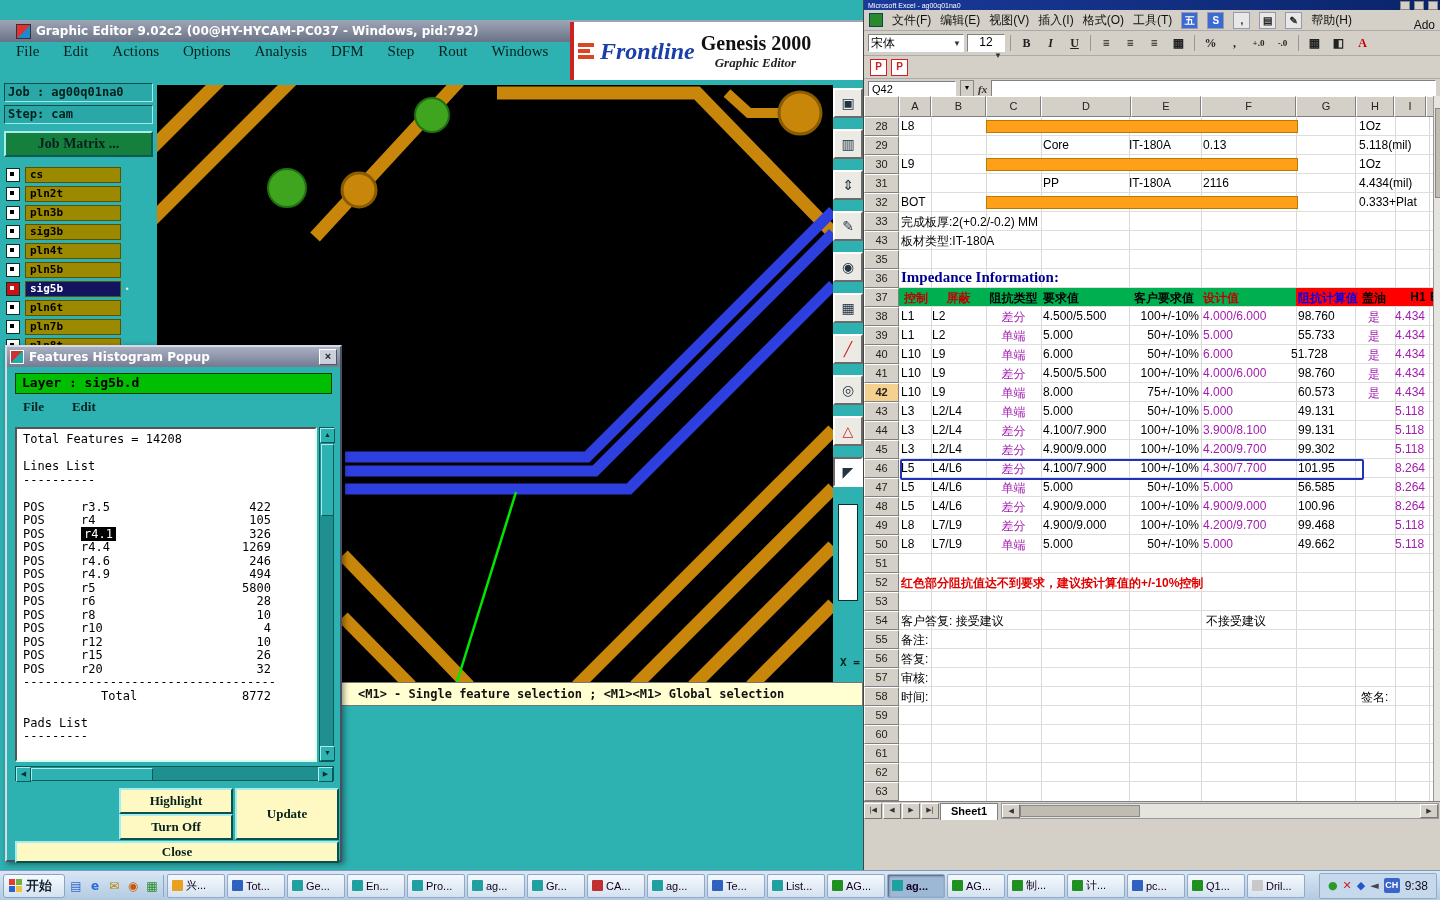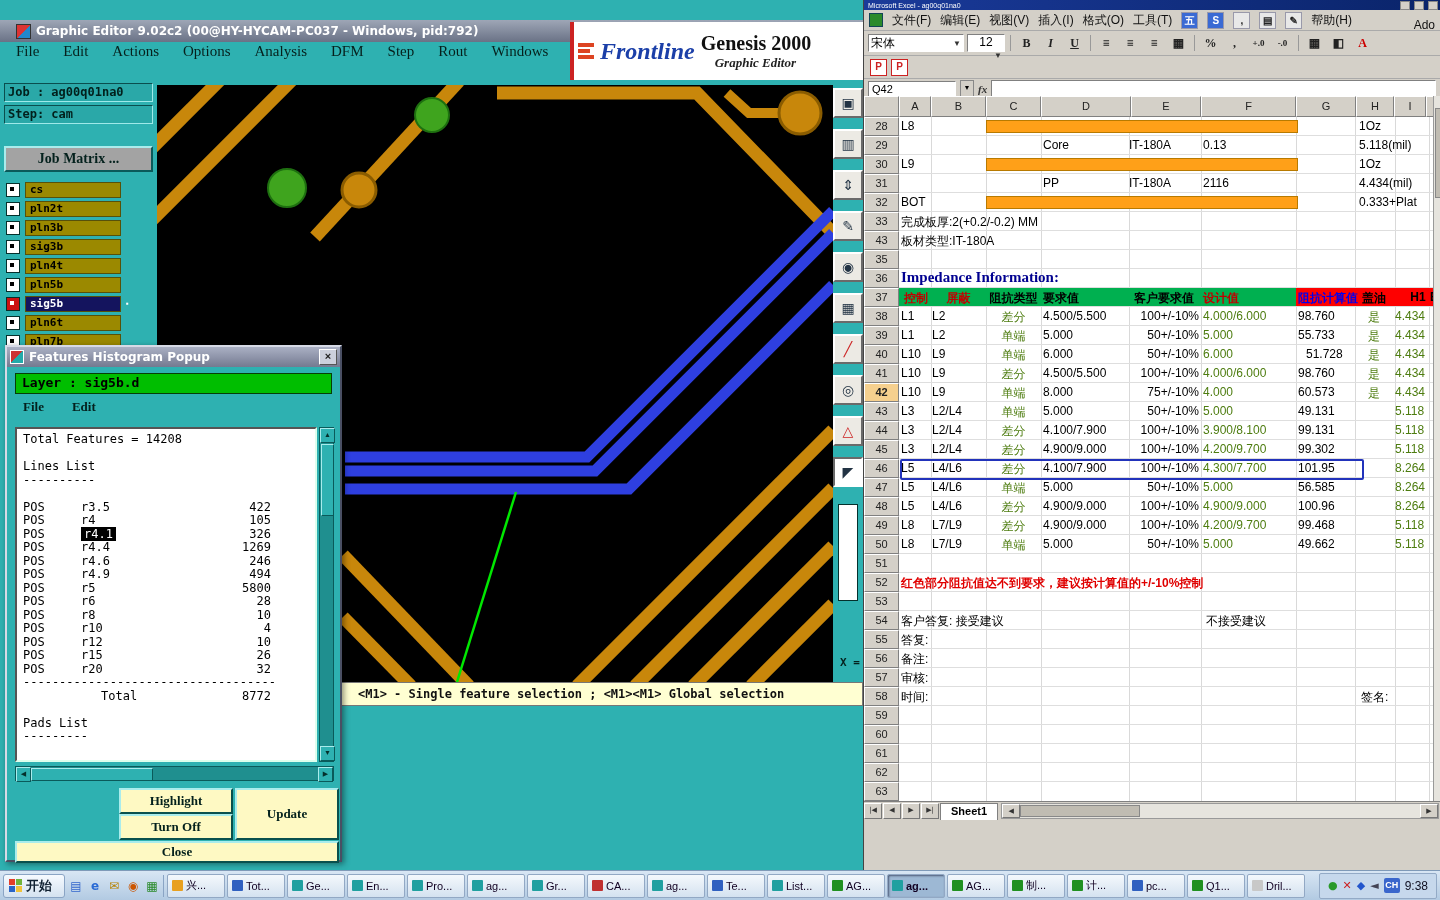--- a/index.html
+++ b/index.html
@@ -19,21 +19,21 @@
   #fl-bars div{width:16px;height:4px;background:#d42;}
   #fl-bars div:nth-child(2){width:12px;}
   .fl-brand{font:italic bold 24px "Liberation Serif",serif;color:#1b3fa8;flex:none;}
   .fl-right{width:122px;overflow:hidden;flex:none;}
   .fl-prod{font:bold 20px "Liberation Serif",serif;color:#111;white-space:nowrap;}
   .fl-sub{font:italic bold 13px "Liberation Serif",serif;color:#222;white-space:nowrap;padding-left:14px;}
   
   #ge-left{position:absolute;left:0;top:80px;width:157px;height:790px;}
   .ge-field{margin:3px 4px 0;height:15px;border:1px solid #0a4e4e;border-bottom-color:#9fe9e9;border-right-color:#9fe9e9;
     background:#2aa8a8;color:#02201c;font:bold 12px "DejaVu Sans Mono",monospace;padding:1px 3px;white-space:nowrap;overflow:hidden;}
-  #job-matrix{margin:22px 4px 4px;height:22px;background:#a3a3a3;border:2px solid;border-color:#a9ecec #0a5a5a #0a5a5a #a9ecec;
+  #job-matrix{margin:7px 4px 4px;height:22px;background:#15803d;border:2px solid;border-color:#a9ecec #0a5a5a #0a5a5a #a9ecec;
     font:bold 14px "Liberation Serif",serif;color:#04211d;display:flex;align-items:center;justify-content:center;cursor:default;}
   #layer-list{margin-top:8px;}
   .layer-row{height:19px;display:flex;align-items:center;gap:5px;padding-left:6px;}
   .layer-cb{width:12px;height:12px;background:#fff;border:1px solid #04302c;position:relative;flex:none;}
   .layer-cb::after{content:"";position:absolute;left:3px;top:3px;width:4px;height:4px;background:#000;}
   .layer-cb.sel{background:#cc1111;}
   .layer-cb.sel::after{background:#fff;}
   .layer-label{width:90px;height:14px;background:#9b8900;border:1px solid #57510a;color:#000;
     font:bold 11px "DejaVu Sans Mono",monospace;line-height:13px;padding-left:4px;overflow:hidden;}
   .layer-label.sel{background:#14145e;color:#fff;}
@@ -114,21 +114,21 @@
     box-sizing:border-box;font:11px "Liberation Sans",sans-serif;color:#222;text-align:center;line-height:19px;flex:none;}
   .corner{width:35px;}
   #xl-rownums{position:absolute;left:0;top:117px;width:35px;}
   .rn{height:19px;background:#d4d0c8;border-right:1px solid #808080;border-bottom:1px solid #808080;border-top:1px solid #fff;border-left:1px solid #fff;
     box-sizing:border-box;font:11px "Liberation Sans",sans-serif;color:#222;text-align:center;line-height:17px;}
   .rn.active{background:#f6d08e;font-weight:bold;}
   #xl-sheet{position:absolute;left:35px;top:117px;width:542px;height:684px;background:#fff;overflow:hidden;}
   .gridline{position:absolute;top:0;width:1px;height:684px;background:#d9d9d9;}
   .xrow{position:relative;height:19px;border-bottom:1px solid #dedede;box-sizing:border-box;}
   .xc{position:absolute;top:2px;font:12px "Liberation Sans",sans-serif;color:#000;white-space:nowrap;}
-  .xc.red{color:#4d7c0f;}
+  .xc.red{color:#a21caf;}
   .xc.ctr{text-align:center;}
   .xc.rt{text-align:right;}
   .stackbar{position:absolute;left:87px;top:3px;width:310px;height:11px;background:#FFA018;border:1px solid #b87a00;}
   .xtitle{position:absolute;left:2px;top:0;font:bold 15px "Liberation Serif",serif;color:#000090;white-space:nowrap;}
   .xnote{position:absolute;left:2px;top:2px;font:bold 12px "Liberation Sans",sans-serif;color:#e00000;white-space:nowrap;}
   .hbg-green{position:absolute;left:0;top:0;width:397px;height:18px;background:#00B050;}
   .hbg-red{position:absolute;left:397px;top:0;width:145px;height:18px;background:#FE0000;}
   .selrect{position:absolute;left:1px;top:0;width:460px;height:17px;border:2px solid #2233bb;border-radius:2px;}
   #xl-vscroll{position:absolute;left:569px;top:96px;width:8px;height:705px;background:#e6e4de;border-left:1px solid #999;box-sizing:border-box;}
   #xl-vthumb{position:absolute;left:1px;top:12px;width:6px;height:90px;background:#c0bcb2;border:1px solid #888;box-sizing:border-box;}
@@ -548,21 +548,21 @@
           <span class="xc ctr red" data-name="cell-h" style="left: 456px; width: 38px;">是</span>
           <span class="xc red" data-name="cell-i" style="left: 496px; width: 46px;">4.434</span>
         </div>
         <div class="xrow" data-name="sheet-row-41">
           <span class="xc " data-name="cell-a" style="left: 2px; width: 30px;">L10</span>
           <span class="xc " data-name="cell-b" style="left: 33px; width: 53px;">L9</span>
           <span class="xc ctr red" data-name="cell-c" style="left: 88px; width: 53px;">单端</span>
           <span class="xc " data-name="cell-d" style="left: 144px; width: 86px;">6.000</span>
           <span class="xc rt" data-name="cell-e" style="left: 230px; width: 70px;">50+/-10%</span>
           <span class="xc red" data-name="cell-f" style="left: 304px; width: 92px;">6.000</span>
-          <span class="xc " data-name="cell-g" style="left: 407px; width: 56px;">51.728</span>
+          <span class="xc " data-name="cell-g" style="left: 392px; width: 56px;">51.728</span>
           <span class="xc ctr red" data-name="cell-h" style="left: 456px; width: 38px;">是</span>
           <span class="xc red" data-name="cell-i" style="left: 496px; width: 46px;">4.434</span>
         </div>
         <div class="xrow" data-name="sheet-row-42">
           <span class="xc " data-name="cell-a" style="left: 2px; width: 30px;">L10</span>
           <span class="xc " data-name="cell-b" style="left: 33px; width: 53px;">L9</span>
           <span class="xc ctr red" data-name="cell-c" style="left: 88px; width: 53px;">差分</span>
           <span class="xc " data-name="cell-d" style="left: 144px; width: 86px;">4.500/5.500</span>
           <span class="xc rt" data-name="cell-e" style="left: 230px; width: 70px;">100+/-10%</span>
           <span class="xc red" data-name="cell-f" style="left: 304px; width: 92px;">4.000/6.000</span>
@@ -664,25 +664,25 @@
         </div>
         <div class="xrow" data-name="sheet-row-52"></div>
         <div class="xrow" data-name="sheet-row-53">
           <span class="xnote" data-name="impedance-note">红色部分阻抗值达不到要求，建议按计算值的+/-10%控制</span>
         </div>
         <div class="xrow" data-name="sheet-row-54"></div>
         <div class="xrow" data-name="sheet-row-55">
           <span class="xc" data-name="cell-text" style="left: 2px;">客户答复: 接受建议</span>
           <span class="xc" data-name="cell-text-2" style="left: 307px;">不接受建议</span>
         </div>
+        <div class="xrow" data-name="sheet-row-56">
+          <span class="xc" data-name="cell-text" style="left: 2px;">备注:</span>
+        </div>
         <div class="xrow" data-name="sheet-row-57">
           <span class="xc" data-name="cell-text" style="left: 2px;">答复:</span>
-        </div>
-        <div class="xrow" data-name="sheet-row-56">
-          <span class="xc" data-name="cell-text" style="left: 2px;">备注:</span>
         </div>
         <div class="xrow" data-name="sheet-row-58">
           <span class="xc" data-name="cell-text" style="left: 2px;">审核:</span>
         </div>
         <div class="xrow" data-name="sheet-row-59">
           <span class="xc" data-name="cell-text" style="left: 2px;">时间:</span>
           <span class="xc" data-name="cell-text-2" style="left: 462px;">签名:</span>
         </div>
         <div class="xrow" data-name="sheet-row-60"></div>
         <div class="xrow" data-name="sheet-row-61"></div>

